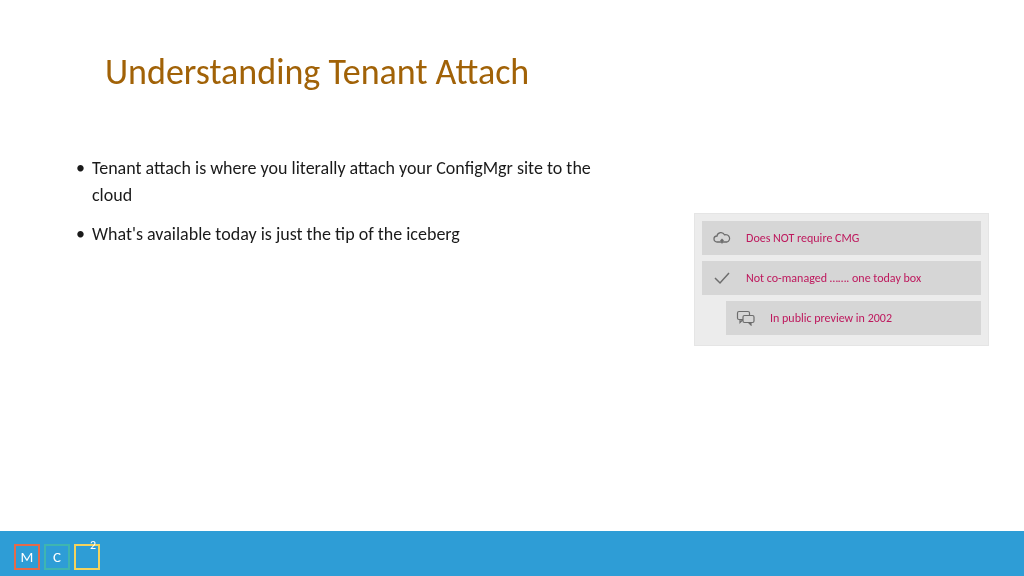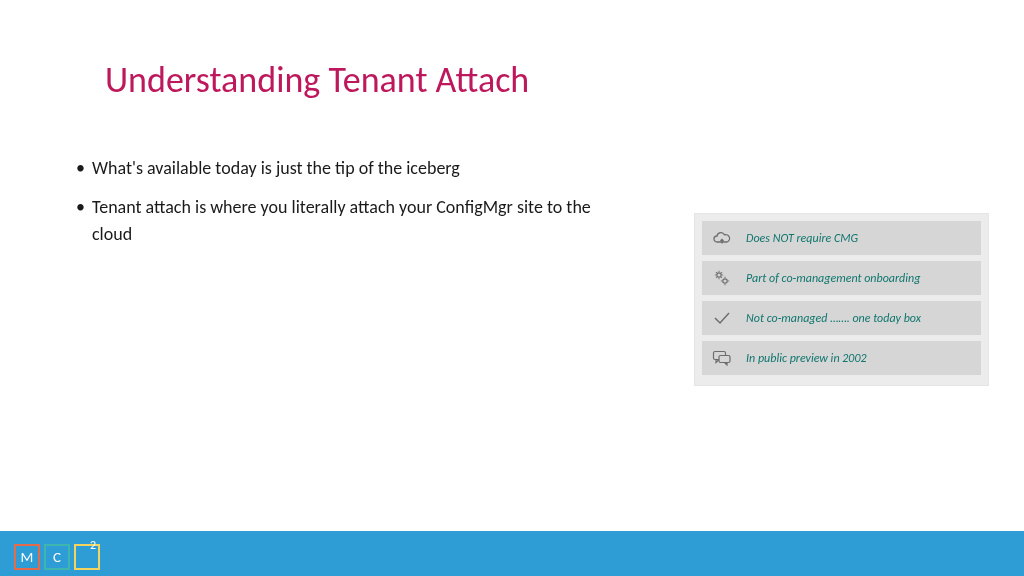--- a/index.html
+++ b/index.html
@@ -7,24 +7,24 @@
       width: 1024px;
       height: 576px;
       font-family: "Segoe UI", Calibri, Arial, sans-serif;
       background: #ffffff;
       position: relative;
       overflow: hidden;
     }
     .title {
       position: absolute;
       left: 105px;
-      top: 58px;
+      top: 50px;
       font-size: 36px;
       font-weight: 400;
-      color: #be185d;
+      color: #a16207;
     }
     .bullets {
       position: absolute;
       left: 72px;
       top: 155px;
       width: 560px;
       font-size: 18px;
       color: #1a1a1a;
       line-height: 1.5;
     }
@@ -51,35 +51,34 @@
       border: 1px solid #e5e5e5;
     }
     .feature-row {
       display: flex;
       align-items: center;
       background: #d6d6d6;
       margin-bottom: 6px;
       height: 34px;
       padding: 0 8px;
     }
-    .feature-row:last-child { margin-bottom: 0; }
+    .feature-row:last-child { margin-bottom: 0; margin-left: 24px; }
     .feature-icon {
       width: 24px;
       height: 24px;
       flex: 0 0 24px;
       display: flex;
       align-items: center;
       justify-content: center;
       color: #6d6d6d;
     }
     .feature-label {
       margin-left: 12px;
       font-size: 12px;
-      color: #0f766e;
-      font-style: italic;
+      color: #be185d;
     }
     .footer-bar {
       position: absolute;
       bottom: 0;
       left: 0;
       width: 1024px;
       height: 45px;
       background: #2e9dd6;
     }
     .logo {
@@ -113,44 +112,33 @@
       font-size: 12px;
       color: #ffffff;
     }
   </style>
 </head>
 <body>
 
 <h1 class="title">Understanding Tenant Attach</h1>
 
 <ul class="bullets">
+  <li>Tenant attach is where you literally attach your ConfigMgr site to the cloud</li>
   <li>What's available today is just the tip of the iceberg</li>
-  <li>Tenant attach is where you literally attach your ConfigMgr site to the cloud</li>
 </ul>
 
 <div class="feature-panel">
   <div class="feature-row">
     <span class="feature-icon">
       <svg width="20" height="14" viewBox="0 0 20 14" fill="none" stroke="currentColor" stroke-width="1.3">
         <path d="M5 11a3 3 0 010-6 4 4 0 017.5-1.2A3.2 3.2 0 0115 11H5z"></path>
         <path d="M10 12.5v-4M8.5 10l1.5-1.5 1.5 1.5"></path>
       </svg>
     </span>
     <span class="feature-label">Does NOT require CMG</span>
-  </div>
-  <div class="feature-row">
-    <span class="feature-icon">
-      <svg width="18" height="18" viewBox="0 0 18 18" fill="none" stroke="currentColor" stroke-width="1.2">
-        <circle cx="6" cy="6" r="2.2"></circle>
-          <circle cx="12" cy="12" r="2.2"></circle>
-        <path d="M6 2.8v-1M6 10.2v-1M2.8 6h-1M10.2 6h-1M3.8 3.8l-.7-.7M8.9 8.9l-.7-.7M3.8 8.2l-.7.7M8.9 3.1l-.7.7"></path>
-        <path d="M12 8.8v-1M12 16.2v-1M8.8 12h-1M16.2 12h-1"></path>
-      </svg>
-    </span>
-    <span class="feature-label">Part of co-management onboarding</span>
   </div>
   <div class="feature-row">
     <span class="feature-icon">
       <svg width="18" height="14" viewBox="0 0 18 14" fill="none" stroke="currentColor" stroke-width="1.5">
         <path d="M2 7l5 5L16 2"></path>
       </svg>
     </span>
     <span class="feature-label">Not co-managed ……. one today box</span>
   </div>
   <div class="feature-row">

